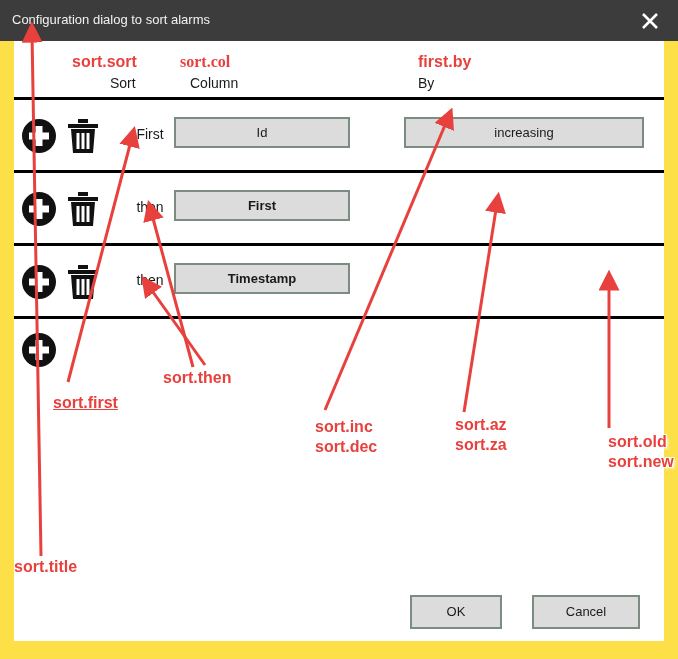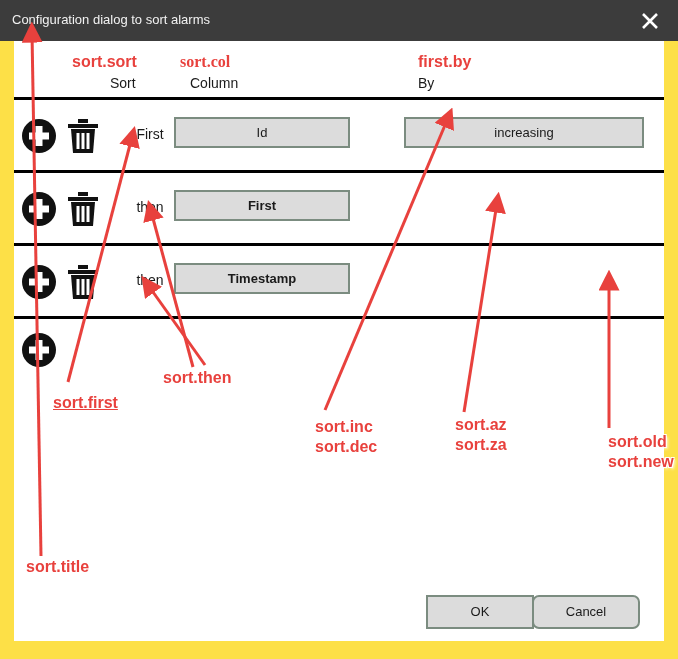--- a/index.html
+++ b/index.html
@@ -158,22 +158,22 @@
     background: #dcdcdc;
     border: 2px solid #7b8c80;
     box-sizing: border-box;
     font-size: 13px;
     color: #1a1a1a;
     text-align: center;
     line-height: 30px;
     cursor: pointer;
     font-family: "Liberation Sans", sans-serif;
   }
-  #ok-button     { left: 396px; top: 554px; width: 108px; height: 34px; margin-left: 16px; }
-  #cancel-button { left: 518px; top: 554px; width: 108px; height: 34px; border-radius: 7px; }
+  #ok-button     { left: 396px; top: 554px; width: 92px; height: 34px; }
+  #cancel-button { left: 518px; top: 554px; width: 108px; height: 34px; }
 
   
   #annotations {
     position: absolute;
     left: 0; top: 0;
     width: 678px;
     height: 659px;
     pointer-events: none;
   }
   .anno-label {
@@ -314,21 +314,21 @@
         <path d="M609,428 L609,281"></path>
       </g>
     </svg>
 
     <div class="anno-label" style="left:72px;  top:52px;">sort.sort</div>
     <div class="anno-label" style="left:180px; top:52px;font-family:Liberation Serif, serif;">sort.col</div>
     <div class="anno-label" style="left:418px; top:52px;">first.by</div>
 
     <div class="anno-label" style="left:53px;  top:393px;text-decoration:underline;">sort.first</div>
     <div class="anno-label" style="left:163px; top:368px;">sort.then</div>
-    <div class="anno-label" style="left:26px;  top:557px;">sort.title</div>
+    <div class="anno-label" style="left:14px;  top:557px;">sort.title</div>
 
     <div class="anno-label" style="left:315px; top:417px;">sort.inc
 sort.dec</div>
     <div class="anno-label" style="left:455px; top:415px;">sort.az
 sort.za</div>
     <div class="anno-label" style="left:570px; top:432px;margin-left:38px;">sort.old
 sort.new</div>
   </div>
 
 </div>

